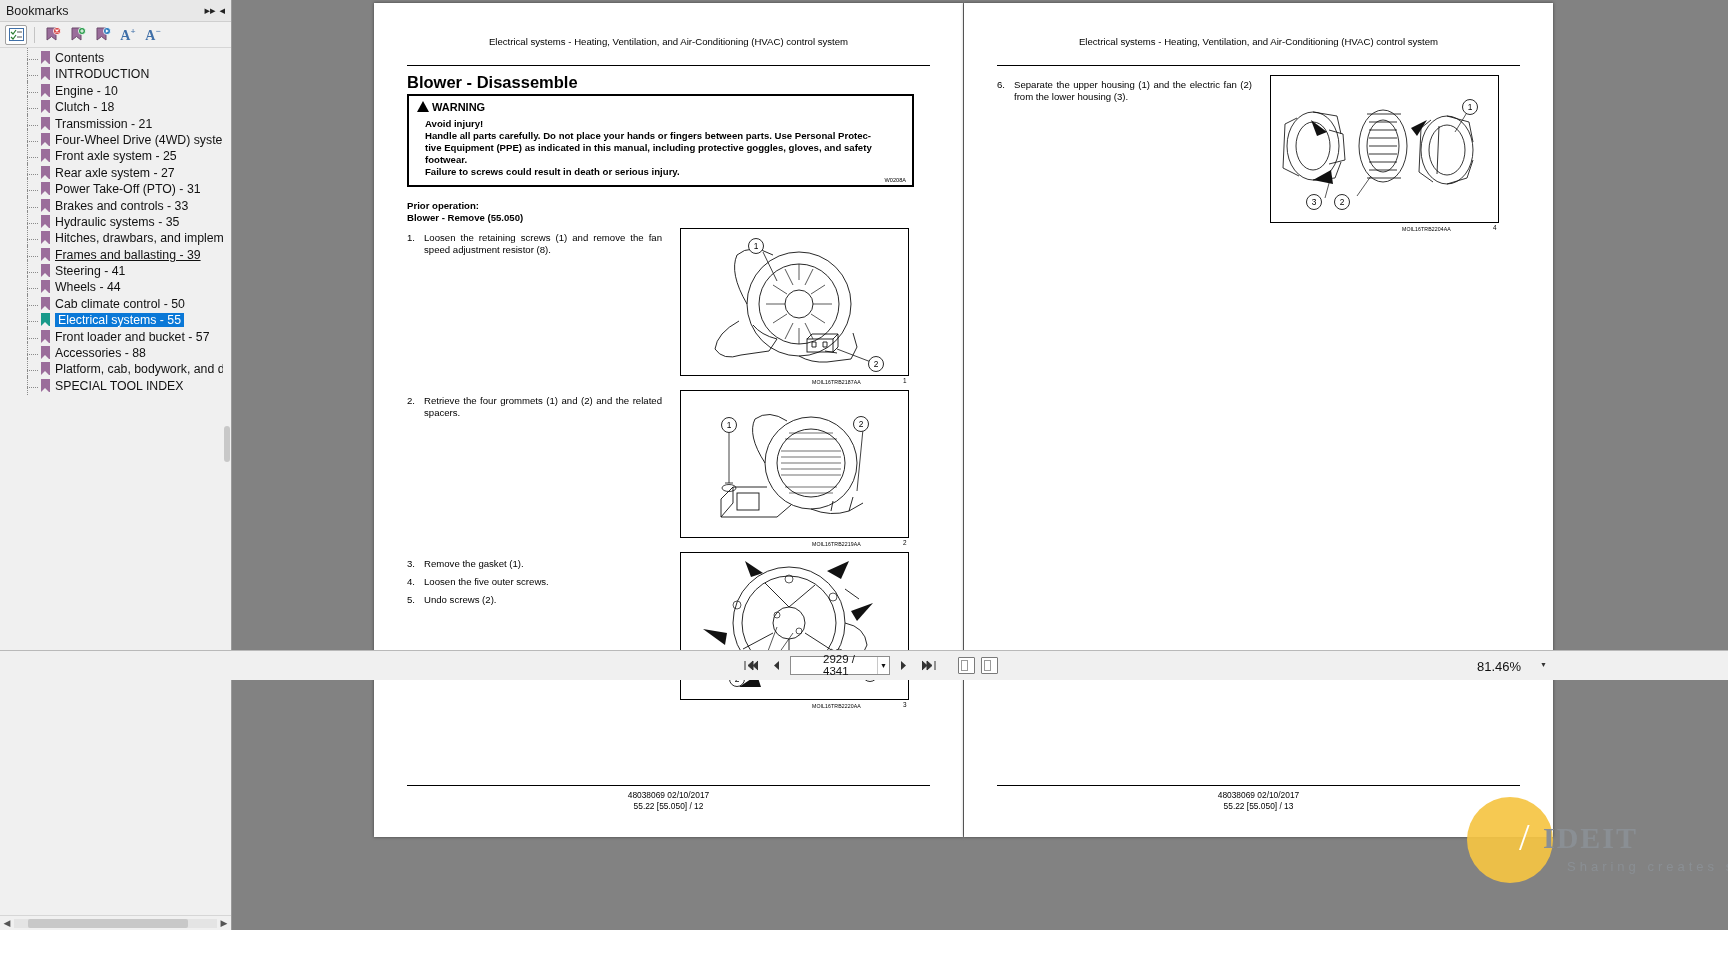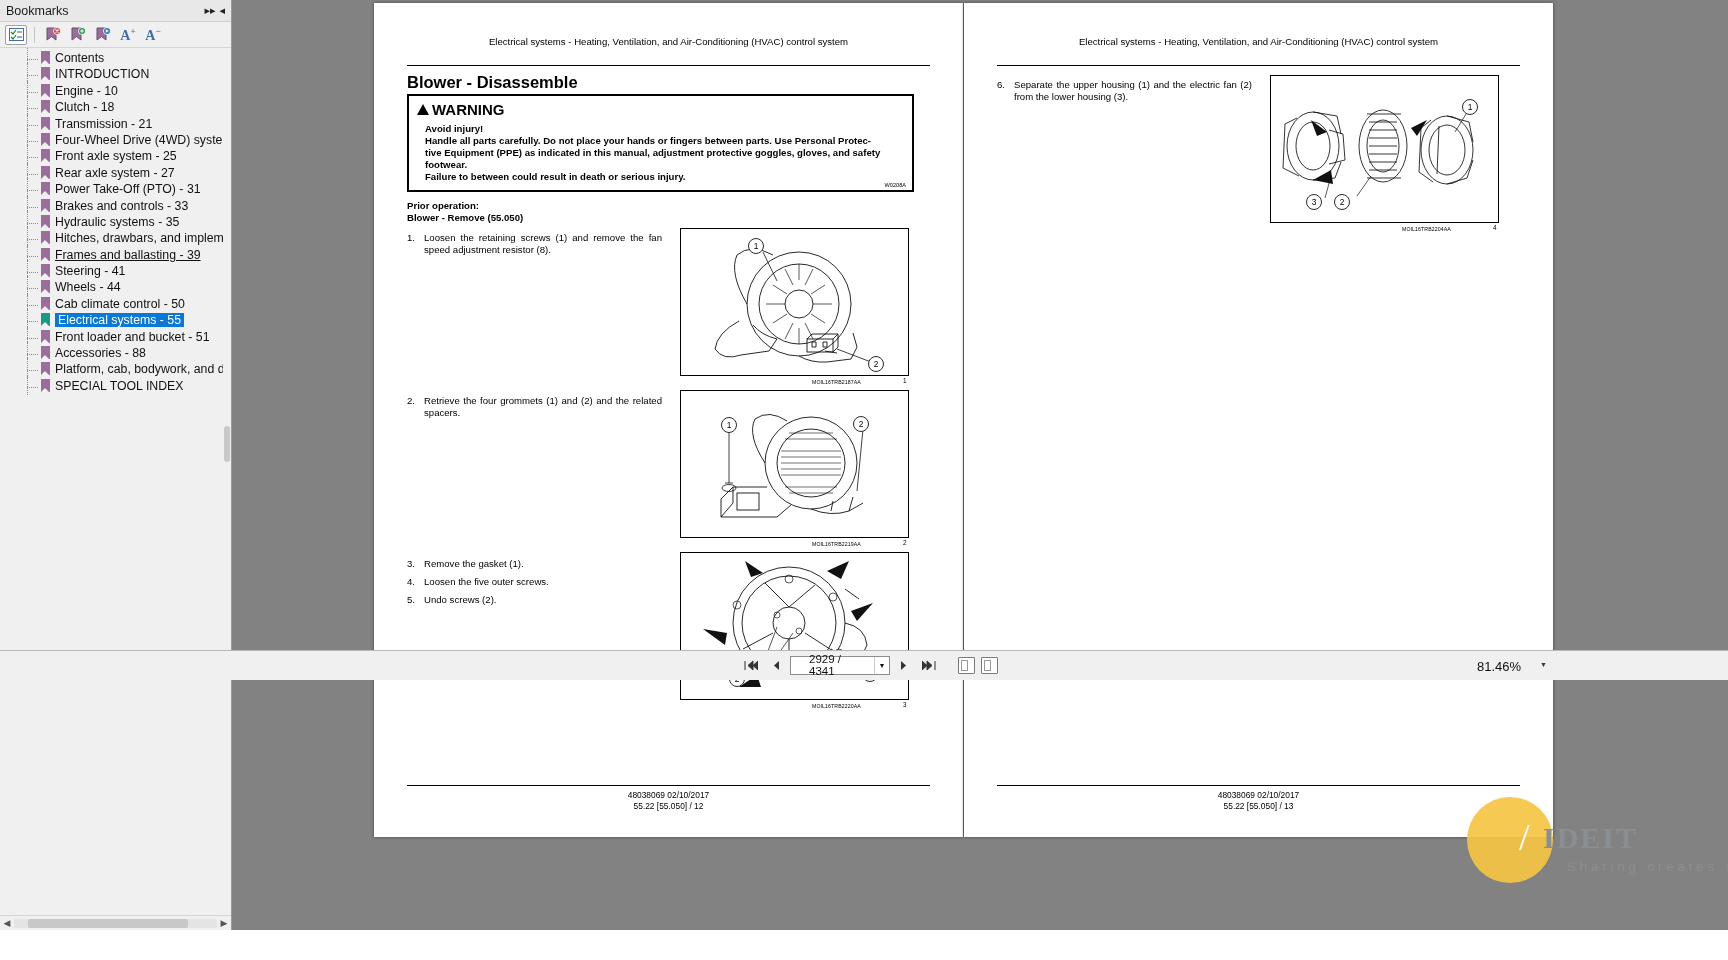--- a/index.html
+++ b/index.html
@@ -121,21 +121,21 @@
     position: absolute; left: 33px; top: 70px;
     font-size: 16.5px; font-weight: bold; color: #000;
   }
 
   
   .warn-box {
     position: absolute; left: 33px; top: 91px; width: 507px;
     border: 2px solid #000; padding: 5px 8px 7px 8px;
   }
   .warn-head {
-    font-size: 15px; font-weight: bold; display: flex; align-items: center; gap: 3px;
+    font-size: 11px; font-weight: bold; display: flex; gap: 3px;
   }
   .warn-tri {
     width: 0; height: 0; border-left: 6px solid transparent;
     border-right: 6px solid transparent; border-bottom: 11px solid #000;
     position: relative;
   }
   .warn-body {
     margin-top: 5px; padding-left: 8px;
     font-size: 9.6px; font-weight: bold; line-height: 12.1px; color: #000;
   }
@@ -208,21 +208,21 @@
     position: absolute; left: 742px; top: 4px;
     display: flex; align-items: center; gap: 6px;
   }
   .nav-btn {
     width: 18px; height: 20px; display: flex; align-items: center; justify-content: center;
     font-size: 10px; color: #333;
   }
   #page-input {
     width: 100px; height: 19px; border: 1px solid #8d8d8d; background: #fff;
     display: flex; align-items: center; justify-content: space-between;
-    font-size: 11.5px; color: #111; padding-left: 18px; padding-right: 0; gap: 8px;
+    font-size: 11.5px; color: #111; padding-left: 32px; padding-right: 0; gap: 8px;
   }
   #page-input .caret {
     width: 16px; height: 17px; border-left: 1px solid #c8c8c8;
     display: flex; align-items: center; justify-content: center; font-size: 7px;
   }
   .pg-icon {
     width: 17px; height: 17px; border: 1px solid #7a7a7a; background: #fff;
     position: relative; border-radius: 1px;
   }
   .pg-icon::after {
@@ -372,21 +372,21 @@
             <span class="bm-label">Cab climate control - 50</span>
           </div>
           <div class="bm-row selected">
             <span class="bm-dots"></span>
             <span class="bm-flag teal"></span>
             <span class="bm-label">Electrical systems - 55</span>
           </div>
           <div class="bm-row">
             <span class="bm-dots"></span>
             <span class="bm-flag"></span>
-            <span class="bm-label">Front loader and bucket - 51</span>
+            <span class="bm-label">Front loader and bucket - 57</span>
           </div>
           <div class="bm-row">
             <span class="bm-dots"></span>
             <span class="bm-flag"></span>
             <span class="bm-label">Accessories - 88</span>
           </div>
           <div class="bm-row">
             <span class="bm-dots"></span>
             <span class="bm-flag"></span>
             <span class="bm-label">Platform, cab, bodywork, and decals -</span>
@@ -419,23 +419,23 @@
       <div class="pg-title">Blower - Disassemble</div>
 
       <div class="warn-box">
         <div class="warn-head">
           <span class="warn-tri"></span>
           <span>WARNING</span>
         </div>
         <div class="warn-body">
           <div>Avoid injury!</div>
           <div>Handle all parts carefully.  Do not place your hands or fingers between parts.  Use Personal Protec-</div>
-          <div>tive Equipment (PPE) as indicated in this manual, adjustment protective goggles, gloves, and safety</div>
+          <div>tive Equipment (PPE) as indicated in this manual, including protective goggles, gloves, and safety</div>
           <div>footwear.</div>
-          <div>Failure to between could result in death or serious injury.</div>
+          <div>Failure to screws could result in death or serious injury.</div>
         </div>
         <div class="warn-code">W0208A</div>
       </div>
 
       <div class="prior">
         <div>Prior operation:</div>
         <div>Blower - Remove (55.050)</div>
       </div>
 
       <div class="step" style="left:33px; top:229px;">

